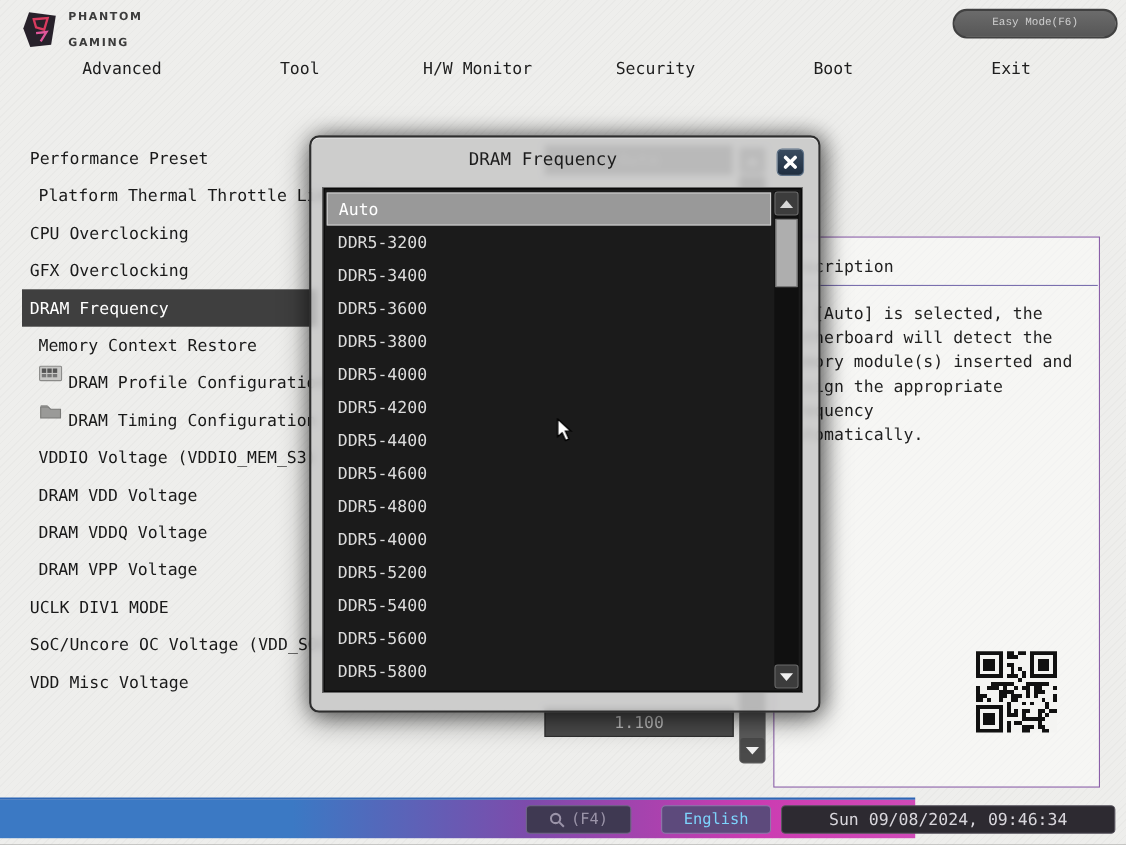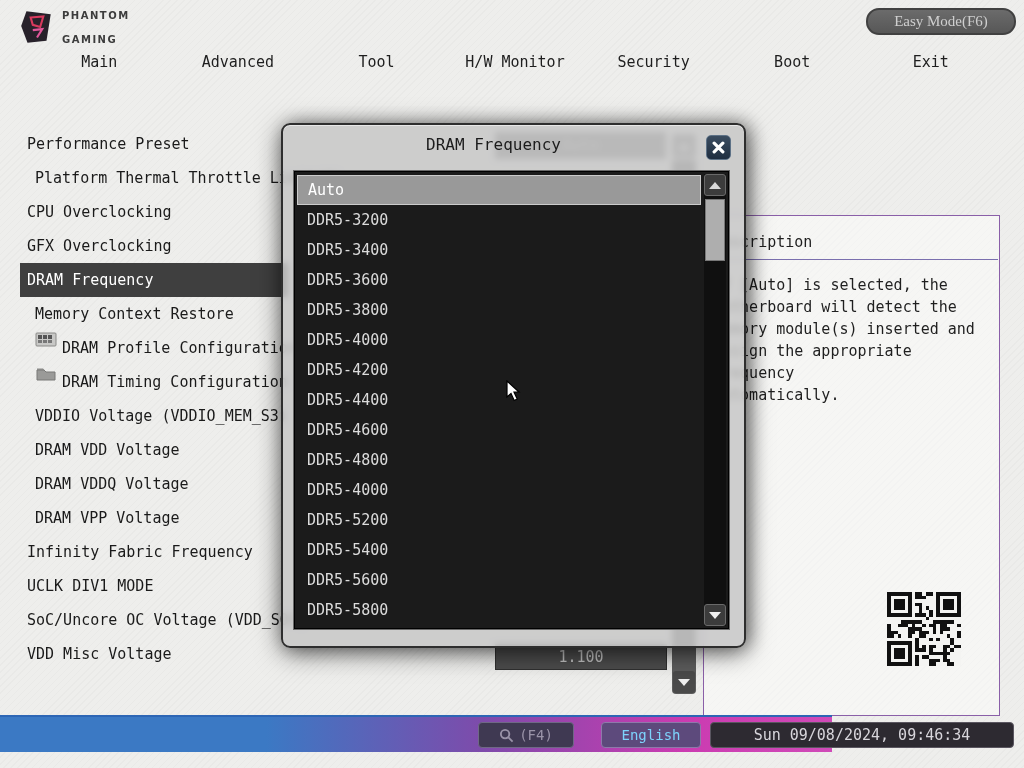--- a/index.html
+++ b/index.html
@@ -10,21 +10,21 @@
     font-family:"DejaVu Sans Mono", monospace;
     -webkit-font-smoothing:antialiased;
   }
   
   .logo{position:absolute;left:18px;top:8px;display:flex;align-items:center;gap:6px;}
   .logo-text{display:flex;flex-direction:column;font-family:"DejaVu Sans",sans-serif;
     font-size:10px;font-weight:bold;letter-spacing:1.5px;color:#3c3c3c;line-height:11px;gap:13px;}
   .easy-mode{
     position:absolute;left:866px;top:8px;width:150px;height:27px;
     background:linear-gradient(#6b6b6b,#575757);border:2px solid #414141;border-radius:13px;
-    color:#cfcfcf;font-family:Liberation Serif, serif;font-size:15px;cursor:pointer;
+    color:#cfcfcf;font-family:Liberation Mono, monospace;font-size:10px;cursor:pointer;
   }
   .tabs{position:absolute;left:30px;top:48px;width:970px;height:44px;display:flex;}
   .tab{flex:1;position:relative;text-align:center;font-size:15px;color:#1e1e1e;
     padding-top:5px;cursor:pointer;}
   .tab.active::after{
     content:"";position:absolute;left:50%;transform:translateX(-50%);
     bottom:2px;width:90px;height:6px;background:var(--tab-underline,#4d72b8);
     border:1px solid #3c5a96;box-sizing:border-box;
   }
   
@@ -77,21 +77,21 @@
     height:28px;line-height:28px;}
   .list-scrollbar{position:absolute;top:3px;bottom:3px;right:3px;width:22px;background:#101010;}
   .sb-btn{position:absolute;left:0;width:22px;height:22px;background:#3c3c3c;
     border:1px solid #6a6a6a;border-radius:3px;box-sizing:border-box;
     display:flex;align-items:center;justify-content:center;cursor:pointer;}
   .sb-btn.up{top:0;}
   .sb-btn.down{bottom:0;}
   .sb-thumb{position:absolute;left:1px;top:25px;width:20px;height:62px;background:#aeaeae;
     border:1px solid #787878;box-sizing:border-box;cursor:grab;}
   
-  .footer{position:absolute;left:0;bottom:16px;width:832px;height:37px;box-sizing:border-box;
+  .footer{position:absolute;left:0;bottom:6px;width:832px;height:37px;box-sizing:border-box;
     border-top:2px solid #2d66b5;
     background:linear-gradient(90deg,var(--footer-left,#3b79c4) 0%,var(--footer-left,#3b79c4) 32%,
       var(--footer-mid,#7e4bab) 58%,var(--footer-right,#cb3bb1) 82%,#d04ab8 100%);}
   .f-btn{position:absolute;top:5px;height:26px;border-radius:4px;box-sizing:border-box;
     font-family:"DejaVu Sans Mono",monospace;font-size:14px;cursor:pointer;
     display:flex;align-items:center;justify-content:center;gap:5px;}
   .f-search{left:478px;width:96px;background:#3f3952;border:1px solid #6f6886;color:#9a93a8;}
   .f-lang{left:601px;width:100px;background:#5d4a7c;border:1px solid #8d79aa;color:#7dd3fc;}
   .f-time{left:710px;width:304px;background:#2d2a31;border:1px solid #5a5660;color:#d8d6dc;font-size:15px;}
   
@@ -110,21 +110,20 @@
     </svg>
     <div class="logo-text">
       <span>PHANTOM</span>
       <span>GAMING</span>
     </div>
   </div>
 
   <button class="easy-mode">Easy Mode(F6)</button>
 
   <nav class="tabs" id="tabs">
-      <div class="tab">Main</div>
       <div class="tab">Advanced</div>
       <div class="tab">Tool</div>
       <div class="tab">H/W Monitor</div>
       <div class="tab">Security</div>
       <div class="tab">Boot</div>
       <div class="tab">Exit</div>
     </nav>
 
   <aside class="sidebar" id="sidebar">
       <div class="side-item" style="padding-left: 7px;">
@@ -172,23 +171,20 @@
         <span>VDDIO Voltage (VDDIO_MEM_S3)</span>
       </div>
       <div class="side-item" style="padding-left: 15px;">
         <span>DRAM VDD Voltage</span>
       </div>
       <div class="side-item" style="padding-left: 15px;">
         <span>DRAM VDDQ Voltage</span>
       </div>
       <div class="side-item" style="padding-left: 15px;">
         <span>DRAM VPP Voltage</span>
-      </div>
-      <div class="side-item" style="padding-left: 7px;">
-        <span>Infinity Fabric Frequency</span>
       </div>
       <div class="side-item" style="padding-left: 7px;">
         <span>UCLK DIV1 MODE</span>
       </div>
       <div class="side-item" style="padding-left: 7px;">
         <span>SoC/Uncore OC Voltage (VDD_SOC)</span>
       </div>
       <div class="side-item" style="padding-left: 7px;">
         <span>VDD Misc Voltage</span>
       </div>

